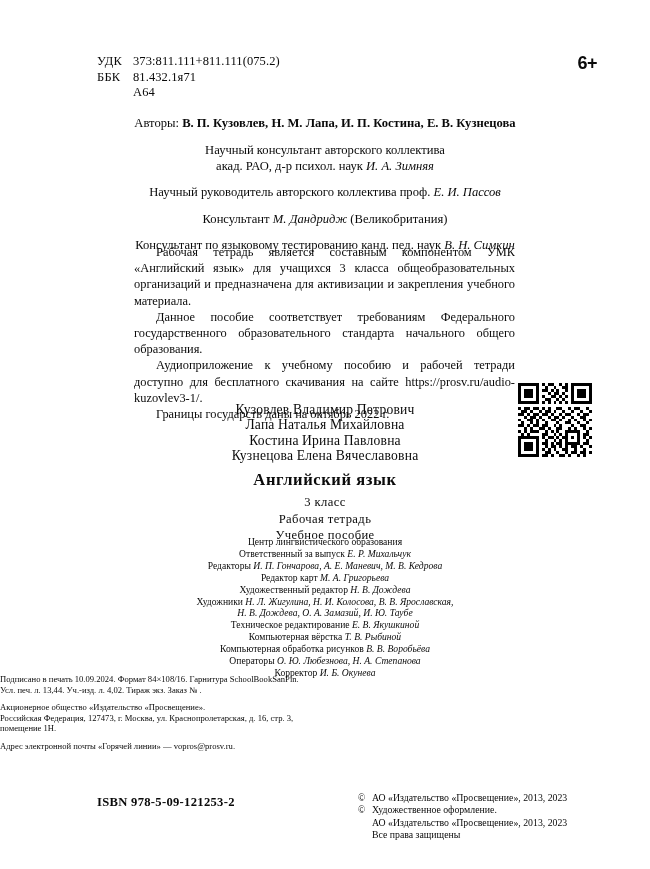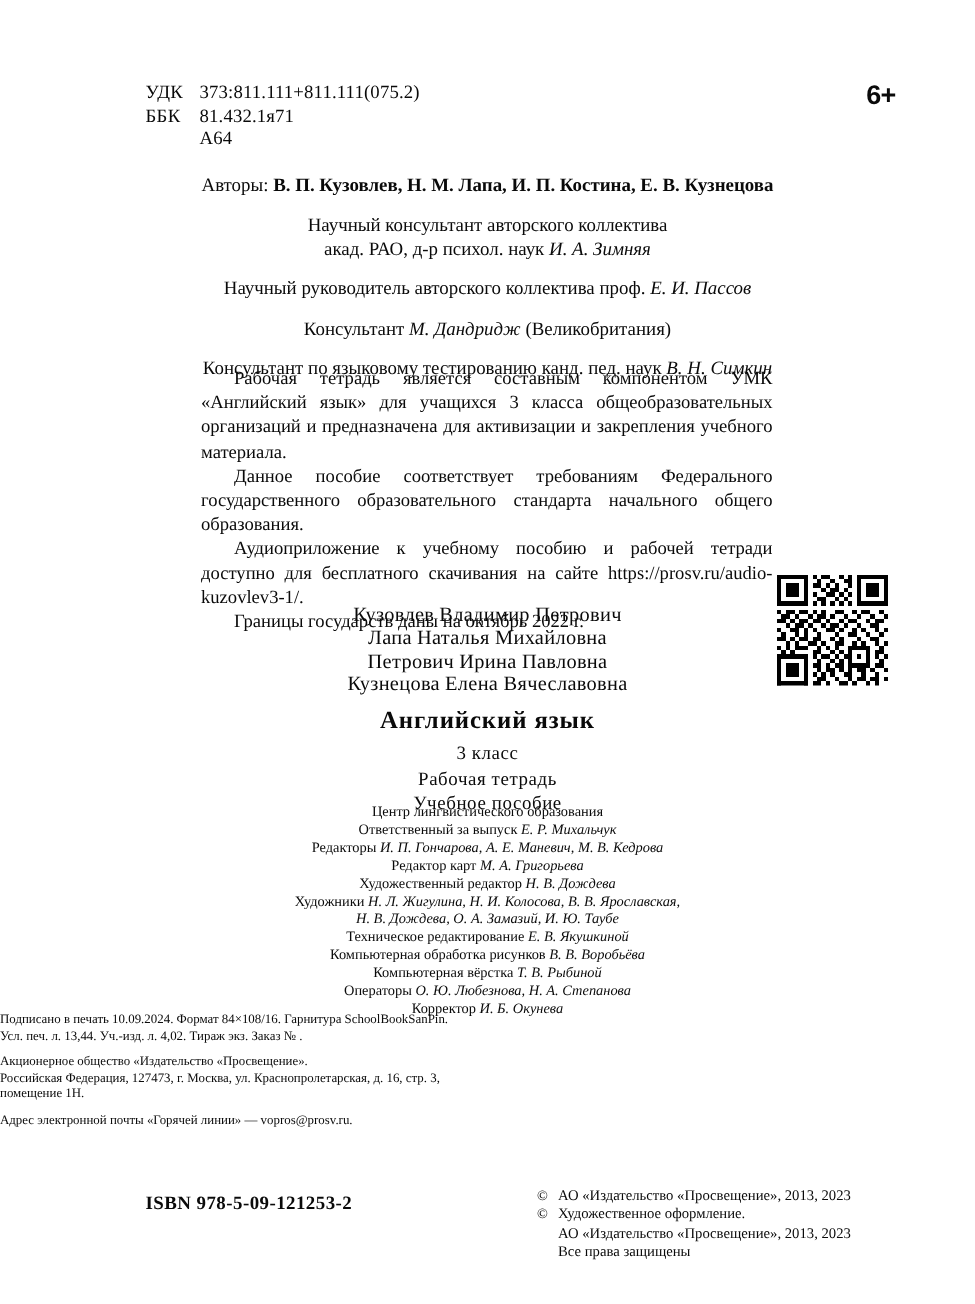--- a/index.html
+++ b/index.html
@@ -436,42 +436,42 @@
         <rect x="20" y="24" width="1" height="1"></rect>
           <rect x="22" y="24" width="1" height="1"></rect>
       </g>
     </svg>
   </div>
 
 
   <div class="fullnames">
     <span class="nm"><span class="sur">Кузовлев</span> <span class="given">Владимир Петрович</span></span>
     <span class="nm"><span class="sur">Лапа</span> <span class="given">Наталья Михайловна</span></span>
-    <span class="nm"><span class="sur">Петрович</span> <span class="given">Ирина Павловна</span></span>
+    <span class="nm"><span class="sur">Костина</span> <span class="given">Ирина Павловна</span></span>
     <span class="nm"><span class="sur">Кузнецова</span> <span class="given">Елена Вячеславовна</span></span>
   </div>
 
   <div class="titleblock">
     <span class="main">Английский язык</span>
     <span class="sub">3 класс</span>
     <span class="sub">Рабочая тетрадь</span>
     <span class="sub">Учебное пособие</span>
   </div>
 
   <div class="credits">
     <span class="c-line"><span>Центр лингвистического образования</span><em></em></span>
     <span class="c-line"><span>Ответственный за выпуск </span><em>Е. Р. Михальчук</em></span>
     <span class="c-line"><span>Редакторы </span><em>И. П. Гончарова, А. Е. Маневич, М. В. Кедрова</em></span>
     <span class="c-line"><span>Редактор карт </span><em>М. А. Григорьева</em></span>
     <span class="c-line"><span>Художественный редактор </span><em>Н. В. Дождева</em></span>
     <span class="c-line"><span>Художники </span><em>Н. Л. Жигулина, Н. И. Колосова, В. В. Ярославская,</em></span>
     <span class="c-line"><span></span><em>Н. В. Дождева, О. А. Замазий, И. Ю. Таубе</em></span>
     <span class="c-line"><span>Техническое редактирование </span><em>Е. В. Якушкиной</em></span>
+    <span class="c-line"><span>Компьютерная вёрстка </span><em>Т. В. Рыбиной</em></span>
     <span class="c-line"><span>Компьютерная обработка рисунков </span><em>В. В. Воробьёва</em></span>
-    <span class="c-line"><span>Компьютерная вёрстка </span><em>Т. В. Рыбиной</em></span>
     <span class="c-line"><span>Операторы </span><em>О. Ю. Любезнова, Н. А. Степанова</em></span>
     <span class="c-line"><span>Корректор </span><em>И. Б. Окунева</em></span>
   </div>
 
   <div class="imprint">
     <span class="i-line">Подписано в печать 10.09.2024. Формат 84×108/16. Гарнитура SchoolBookSanPin.</span>
     <span class="i-line">Усл. печ. л. 13,44. Уч.-изд. л. 4,02. Тираж            экз. Заказ №            .</span>
     <span class="gap"></span>
     <span class="i-line">Акционерное общество «Издательство «Просвещение».</span>
     <span class="i-line">Российская Федерация, 127473, г. Москва, ул. Краснопролетарская, д. 16, стр. 3,</span>

